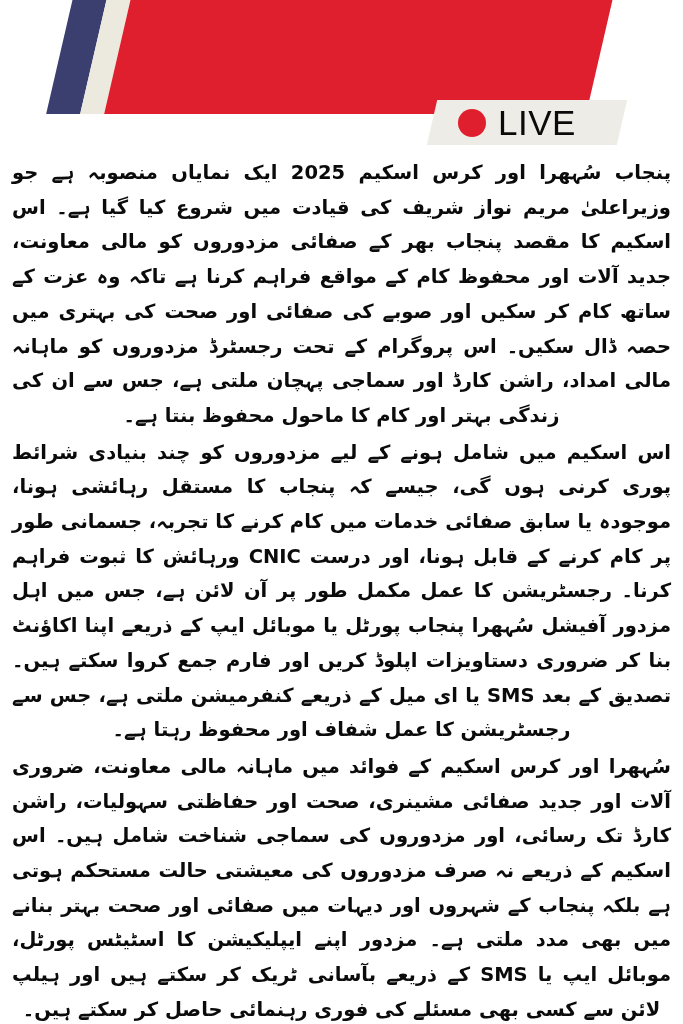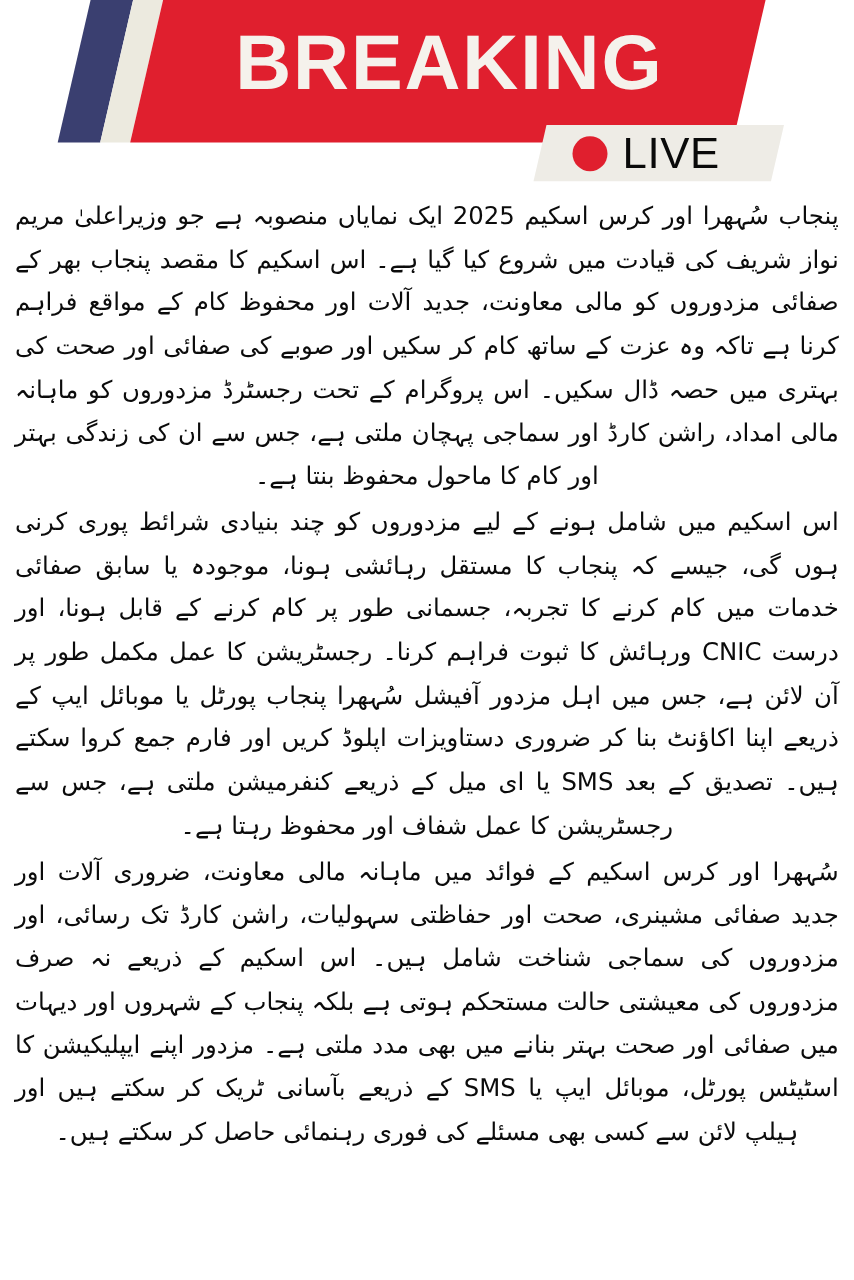--- a/index.html
+++ b/index.html
@@ -112,32 +112,31 @@
   .article p {
     margin: 0 0 2px 0;
     font-family: "DejaVu Sans", sans-serif;
     font-size: 19.5px;
     line-height: 1.78;
     color: #0b0b0b;
     text-align: justify;
     text-align-last: center;
     direction: rtl;
     unicode-bidi: isolate;
-    font-weight: 400;
+    font-weight: 700;
   }
 </style>
 </head>
 <body>
 
 <div class="banner">
   <div class="stripe stripe-navy"></div>
   <div class="stripe stripe-cream"></div>
   <div class="stripe stripe-red"></div>
 
-  <div class="breaking-word">BREAKING</div>
 
   <div class="live-badge">
     <div class="live-inner">
       <span class="live-dot"></span>
       <span class="live-text">LIVE</span>
     </div>
   </div>
 </div>
 
 <div class="article">

